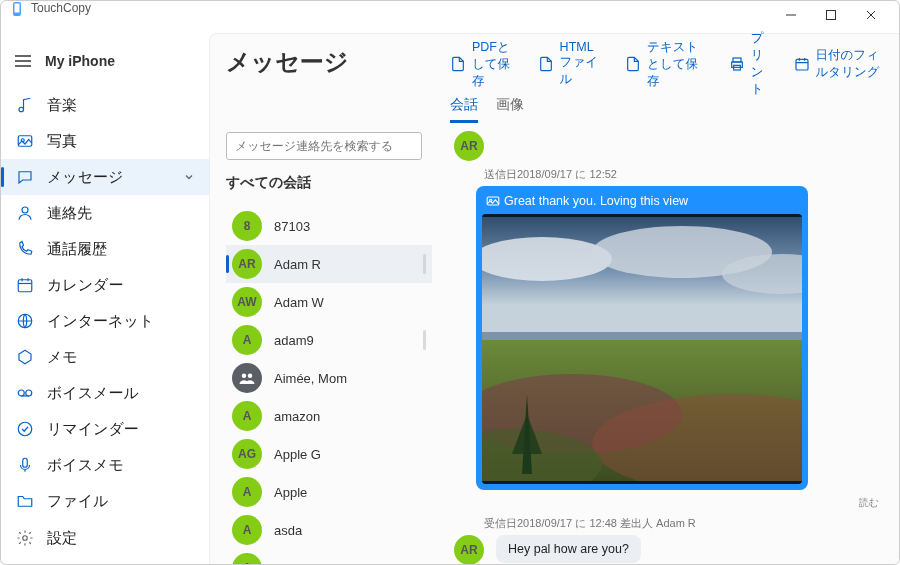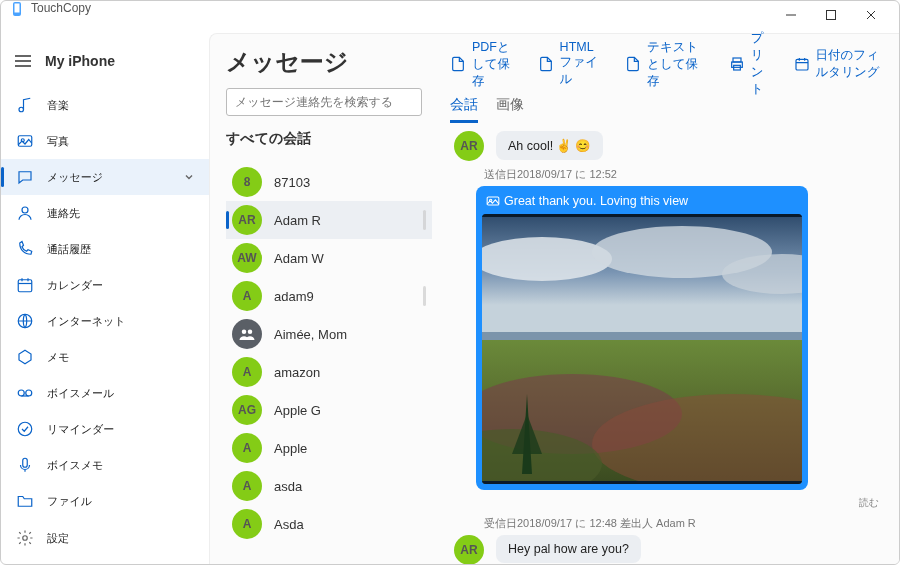--- a/index.html
+++ b/index.html
@@ -9,30 +9,30 @@
 .titlebar .app-title { font-size: 12px; color: #555; }
 .titlebar .spacer { flex: 1; }
 .titlebar .win-btn { width: 40px; height: 28px; display: flex; align-items: center; justify-content: center; color: #555; cursor: pointer; }
 .main { display: flex; height: calc(565px - 32px); }
 .sidebar { width: 208px; display: flex; flex-direction: column; padding-top: 12px; justify-content: space-between; }
 .sidebar-header { display: flex; align-items: center; padding: 8px 14px 18px 14px; font-weight: 600; font-size: 14px; }
 .sidebar-header .ham { margin-right: 14px; cursor: pointer; }
 .nav { flex: 1; overflow: auto; }
 .nav-item { display: flex; align-items: center; height: 36px; padding: 0 14px; cursor: pointer; position: relative; }
 .nav-item .icon { width: 20px; height: 20px; display: flex; align-items: center; justify-content: center; color: #0a63c9; margin-right: 12px; }
-.nav-item .label { font-size: 11px; color: #222; }
+.nav-item .label { font-size: 15px; color: #222; }
 .nav-item.active { background: #eaf2fb; }
 .nav-item.active::before { content: ''; position: absolute; left: 0; top: 8px; bottom: 8px; width: 3px; background: #0a63c9; border-radius: 2px; }
 .nav-item .chev { margin-left: auto; color: #666; }
 .nav-bottom { padding-bottom: 10px; }
 .content { flex: 1; display: flex; background: #fbfbfb; border-top-left-radius: 8px; border: 1px solid #eee; border-right: none; border-bottom: none; }
 .col-left { width: 230px; display: flex; flex-direction: column; padding: 12px 8px 0 16px; }
 .col-right { flex: 1; display: flex; flex-direction: column; padding: 12px 14px 0 6px; }
 .page-title { font-size: 24px; font-weight: 600; margin-bottom: 10px; }
-.search { margin-bottom: 14px; }
+.search { margin-bottom: 14px; margin-top: 44px; }
 .search input { width: 196px; height: 28px; border: 1px solid #bbb; border-radius: 3px; padding: 0 8px; font-size: 12px; background: #fff; }
 .section-header { font-size: 14px; font-weight: 600; margin-bottom: 15px; }
 .conv-list { flex: 1; overflow: auto; }
 .conv-item { display: flex; align-items: center; height: 38px; cursor: pointer; position: relative; padding-right: 6px; }
 .conv-item.selected { background: #eceff3; }
 .conv-item.selected::before { content:''; position:absolute; left:0; top:10px; bottom:10px; width:3px; background:#0a63c9; border-radius:2px; }
 .avatar { width: 30px; height: 30px; border-radius: 50%; background: #84cc16; color: #555; font-size: 12px; font-weight: 600; display: flex; align-items: center; justify-content: center; margin: 0 12px 0 6px; flex-shrink: 0; }
 .avatar.group { background: #5a5f66; }
 .conv-name { font-size: 13px; color: #333; }
 .drag-ind { width: 3px; height: 20px; background:#ccc; border-radius:2px; margin-left:auto; opacity:0; }
@@ -341,21 +341,20 @@
             <span>日付のフィルタリング</span>
           </div>
       </div>
       <div class="tabs">
         <div class="tab active">会話</div>
         <div class="tab">画像</div>
       </div>
       <div class="thread">
         <div class="msg-row">
           <div class="avatar">AR</div>
-          <div class="bubble">Ah cool! ✌️ 😊</div>
         </div>
         <div class="meta">送信日2018/09/17 に 12:52</div>
         <div class="sent-block">
           <div class="sent-caption">
             <span>
                 <svg width="14" height="12" viewBox="0 0 24 20" fill="none" stroke="#fff" stroke-width="1.8">
                   <rect x="2" y="3" width="20" height="14" rx="2"></rect>
                   <circle cx="8" cy="9" r="2"></circle>
                   <path d="M2 15l5-5 4 4 5-6 6 7"></path>
                 </svg>

